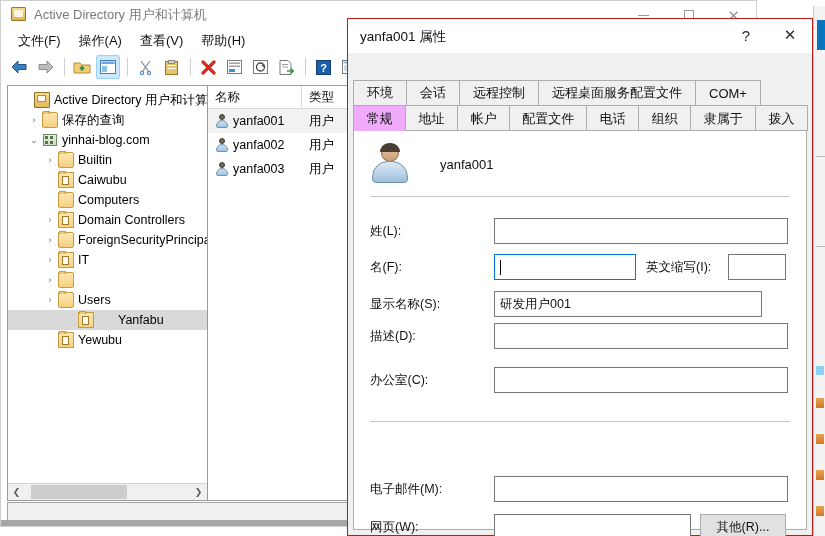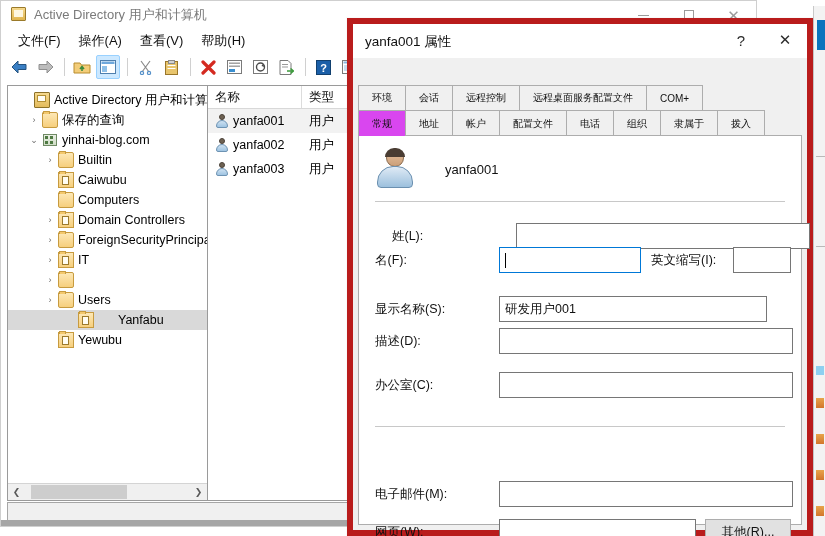--- a/index.html
+++ b/index.html
@@ -189,21 +189,21 @@
   }
   #bg-sliver .blue-chip{position:absolute;left:3px;top:14px;width:9px;height:30px;background:#0a74bd;}
   #bg-sliver .dash{position:absolute;left:2px;width:10px;height:1px;background:#b9b9b9;}
   #bg-sliver .cyan-chip{position:absolute;left:2px;top:360px;width:8px;height:9px;background:#8ed0f0;}
   #bg-sliver .uchip{position:absolute;left:2px;width:8px;height:10px;
     background:linear-gradient(#e8a44a,#d2762c);}
 
   
   #props-dialog{
     position:absolute;left:347px;top:18px;width:466px;height:518px;
-    background:#f0f0f0;border:6px solid #b91c1c;box-sizing:border-box;
+    background:#f0f0f0;border:1px solid #b91c1c;box-sizing:border-box;
     box-shadow:0 0 0 1px rgba(0,0,0,0.02);
   }
   .dlg-title{
     position:absolute;left:0;top:0;right:0;height:34px;background:#ffffff;
   }
   .dlg-title .dt-text{
     position:absolute;left:12px;top:9px;font-size:13.5px;color:#111;white-space:nowrap;
   }
   .dlg-btns{position:absolute;right:0;top:0;height:34px;display:flex;}
   .dlg-btn{
@@ -213,25 +213,25 @@
   .dlg-body{
     position:absolute;left:0;top:34px;right:0;bottom:0;background:#f0f0f0;
   }
 
   
   .tabstrip{position:absolute;left:5px;top:26px;right:5px;height:52px;}
   .tabrow{display:flex;height:26px;align-items:flex-end;}
   .tab{
     height:25px;min-width:0;padding:4px 13px;display:flex;align-items:center;justify-content:center;
     background:#f0f0f0;border:1px solid #adadad;border-bottom:none;box-sizing:border-box;
-    font-size:10px;color:#111;margin-right:-1px;white-space:nowrap;
+    font-size:13px;color:#111;margin-right:-1px;white-space:nowrap;
   }
   .tabrow.row2 .tab{height:26px;}
   .tab.active{
-    background:#d946ef;border-color:#adadad;position:relative;z-index:3;height:27px;margin-top:28px;
+    background:#f0abfc;border-color:#adadad;position:relative;z-index:3;height:27px;margin-top:28px;
   }
   .tabpage{
     position:absolute;left:5px;top:77px;right:5px;bottom:5px;
     background:#ffffff;border:1px solid #adadad;box-sizing:border-box;
   }
 
   
   .acct-head{position:absolute;left:16px;top:12px;display:flex;align-items:center;}
   .big-user{width:40px;height:42px;position:relative;flex:0 0 40px;}
   .big-user .bh{
@@ -579,26 +579,26 @@
         <span class="big-user">
           <span class="bh"></span>
             <span class="hair"></span>
             <span class="bb"></span>
         </span>
         <span class="acct-name">yanfa001</span>
       </div>
 
       <div class="hrline" style="left:16px;right:16px;top:65px"></div>
 
-      <div class="frow" style="left:33px;top:87px">
+      <div class="frow" style="left:16px;top:87px">
         <span class="flabel" style="width:124px">姓(L):</span>
         <span class="finput" style="width:294px"></span>
       </div>
 
-      <div class="frow" style="left:16px;top:111px">
+      <div class="frow" style="left:16px;top:123px">
         <span class="flabel" style="width:124px">名(F):</span>
         <span class="finput focused" style="width:142px">
             <span class="caret"></span>
           </span>
         <span class="flabel" style="width:82px;padding-left:10px">英文缩写(I):</span>
         <span class="finput" style="width:58px"></span>
       </div>
 
       <div class="frow" style="left:16px;top:160px">
         <span class="flabel" style="width:124px">显示名称(S):</span>

